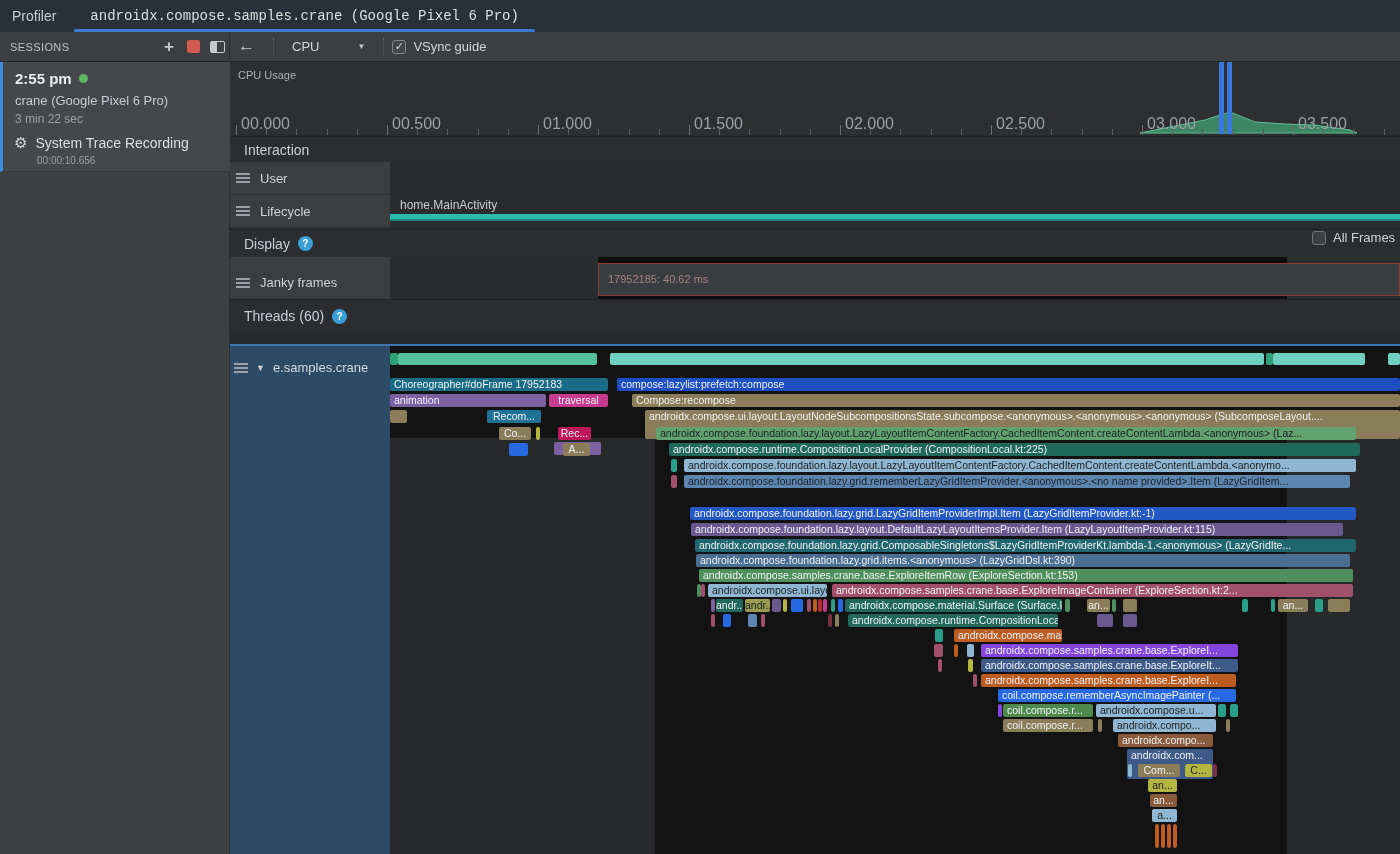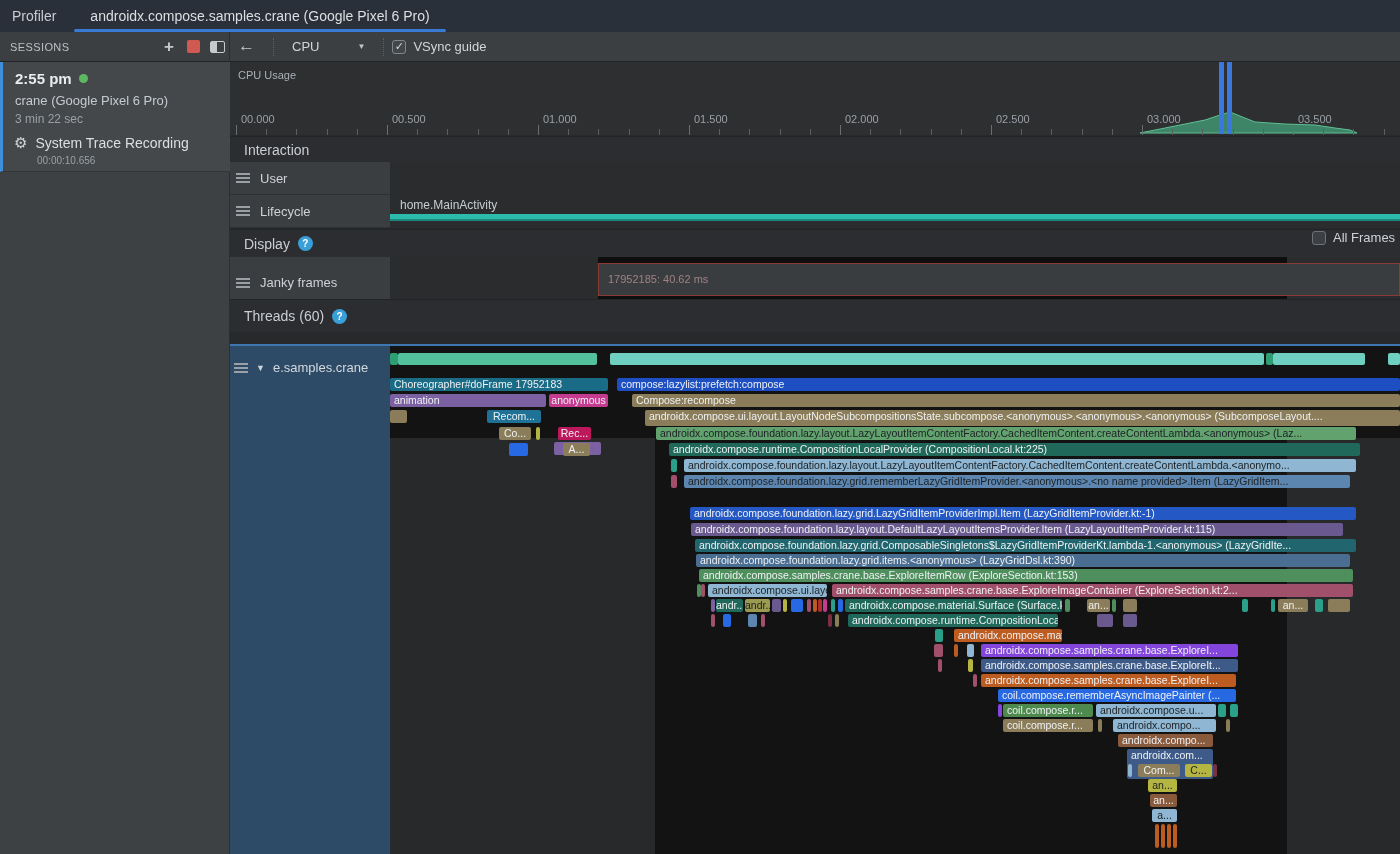--- a/index.html
+++ b/index.html
@@ -5,21 +5,21 @@
   * { margin:0; padding:0; box-sizing:border-box; }
   html,body { width:1400px; height:854px; overflow:hidden; background:#28292b;
               font-family:"Liberation Sans", sans-serif; }
   #app { position:relative; width:1400px; height:854px; background:#28292b; }
 
   
   #tabbar { position:absolute; left:0; top:0; width:1400px; height:32px; background:#2a303a;
             display:flex; align-items:center; }
   #tabbar .profiler { color:#c9cdd2; font-size:14px; padding:0 18px 0 12px; }
   #tab-session { position:relative; height:32px; display:flex; align-items:center;
-                 padding:0 16px; color:#dcdfe2; font-size:14px; }
+                 padding:0 16px; color:#dcdfe2; font-size:14px;font-family:Liberation Mono, monospace; }
   #tab-underline { position:absolute; left:0; right:0; bottom:0; height:3px; background:#3a79d4; border-radius:2px; }
 
   
   #toolbar { position:absolute; left:0; top:32px; width:1400px; height:30px; background:#3c3f41;
              border-bottom:1px solid #222426; display:flex; align-items:center; }
   #sessions-head { width:230px; height:30px; display:flex; align-items:center; border-right:1px solid #2c2e30; }
   #sessions-head .t { color:#bcc0c5; font-size:11px; letter-spacing:.4px; padding-left:10px; flex:1; }
   .tbtn { display:flex; align-items:center; justify-content:center; width:24px; height:24px; cursor:pointer; }
   .plus { color:#c6cacd; font-size:17px; font-weight:bold; }
   .stopsq { width:13px; height:13px; background:#d05a52; border-radius:2px; }
@@ -61,21 +61,21 @@
   .track { position:absolute; left:160px; width:1010px; background:#2a2c2e; overflow:hidden; }
 
   
   #cpu-strip { position:absolute; left:0; top:0; width:1170px; height:73px; background:#2d2f31; overflow:hidden; }
   #cpu-label { position:absolute; left:8px; top:7px; color:#aab0b5; font-size:11px; }
   #cpu-svg { position:absolute; left:0; top:0; }
   .vsync { position:absolute; top:0; width:5px; height:72px; background:#3a78e0; }
   #time-axis { position:absolute; left:0; top:50px; width:1170px; height:23px; }
   .tick { position:absolute; bottom:0; width:1px; height:6px; background:#5a5e62; }
   .tick.mj { height:10px; background:#6a6e72; }
-  .ticklbl { position:absolute; bottom:10px; color:#9aa0a6; font-size:11px; }
+  .ticklbl { position:absolute; bottom:2px; color:#9aa0a6; font-size:16px; }
 
   
   #hdr-interaction { top:74px; height:26px; }
   #row-user  { top:100px; height:33px; }
   #row-lifecycle { top:133px; height:33px; }
   #track-user { top:100px; height:33px; }
   #track-lifecycle { top:133px; height:33px; }
   #lifecycle-event { position:absolute; left:10px; top:3px; color:#c8ccd0; font-size:12px; }
   #lifecycle-bar { position:absolute; left:0; top:19px; width:1010px; height:7px; background:#2dbcab;
                    border-bottom:2px solid #1a8a7c; }
@@ -272,26 +272,26 @@
       <div class="blackband" style="left:265px;top:92px;width:632px;height:416px;"></div>
     <div class="span" style="left: 0px; top: 7px; width: 8px; height: 12px; background: rgb(46, 158, 117); line-height: 12px;"></div>
         <div class="span" style="left: 8px; top: 7px; width: 199px; height: 12px; background: rgb(83, 194, 156); line-height: 12px;"></div>
         <div class="span" style="left: 220px; top: 7px; width: 654px; height: 12px; background: rgb(111, 207, 192); line-height: 12px;"></div>
         <div class="span" style="left: 876px; top: 7px; width: 7px; height: 12px; background: rgb(46, 158, 117); line-height: 12px;"></div>
         <div class="span" style="left: 883px; top: 7px; width: 92px; height: 12px; background: rgb(111, 207, 192); line-height: 12px;"></div>
         <div class="span" style="left: 998px; top: 7px; width: 12px; height: 12px; background: rgb(111, 207, 192); line-height: 12px;"></div>
         <div class="span" style="left: 0px; top: 32px; width: 218px; height: 13px; background: rgb(26, 107, 133); line-height: 13px;">Choreographer#doFrame 17952183</div>
         <div class="span" style="left: 227px; top: 32px; width: 783px; height: 13px; background: rgb(30, 79, 194); line-height: 13px;">compose:lazylist:prefetch:compose</div>
         <div class="span" style="left: 0px; top: 48px; width: 156px; height: 13px; background: rgb(123, 96, 162); line-height: 13px;">animation</div>
-        <div class="span c" style="left: 159px; top: 48px; width: 59px; height: 13px; background: rgb(196, 59, 144); line-height: 13px;">anonymous</div>
+        <div class="span c" style="left: 159px; top: 48px; width: 59px; height: 13px; background: rgb(196, 59, 144); line-height: 13px;">traversal</div>
         <div class="span" style="left: 242px; top: 48px; width: 768px; height: 13px; background: rgb(139, 125, 89); line-height: 13px;">Compose:recompose</div>
         <div class="span" style="left: 0px; top: 64px; width: 17px; height: 13px; background: rgb(139, 125, 89); line-height: 13px;"></div>
         <div class="span c" style="left: 97px; top: 64px; width: 54px; height: 13px; background: rgb(31, 114, 150); line-height: 13px;">Recom...</div>
         <div class="span c" style="left: 164px; top: 64px; width: 47px; height: 13px; background: rgb(123, 96, 162); line-height: 13px; margin-top: 32px;">draw</div>
-        <div class="span" style="left: 255px; top: 64px; width: 755px; height: 16px; background: rgb(139, 125, 89); line-height: 13px;">androidx.compose.ui.layout.LayoutNodeSubcompositionsState.subcompose.&lt;anonymous&gt;.&lt;anonymous&gt;.&lt;anonymous&gt; (SubcomposeLayout....</div>
+        <div class="span" style="left: 255px; top: 64px; width: 755px; height: 29px; background: rgb(139, 125, 89); line-height: 13px;">androidx.compose.ui.layout.LayoutNodeSubcompositionsState.subcompose.&lt;anonymous&gt;.&lt;anonymous&gt;.&lt;anonymous&gt; (SubcomposeLayout....</div>
         <div class="span c" style="left: 109px; top: 81px; width: 32px; height: 13px; background: rgb(139, 125, 89); line-height: 13px;">Co...</div>
         <div class="span" style="left: 146px; top: 81px; width: 3px; height: 13px; background: rgb(181, 181, 66); line-height: 13px;"></div>
         <div class="span c" style="left: 168px; top: 81px; width: 33px; height: 13px; background: #be185d; line-height: 13px;">Rec...</div>
         <div class="span d" style="left: 266px; top: 81px; width: 700px; height: 13px; background: rgb(97, 162, 110); line-height: 13px;">androidx.compose.foundation.lazy.layout.LazyLayoutItemContentFactory.CachedItemContent.createContentLambda.&lt;anonymous&gt; (Laz...</div>
         <div class="span" style="left: 119px; top: 97px; width: 19px; height: 13px; background: rgb(39, 104, 227); line-height: 13px;"></div>
         <div class="span c" style="left: 173px; top: 97px; width: 27px; height: 13px; background: rgb(139, 125, 89); line-height: 13px;">A...</div>
         <div class="span" style="left: 279px; top: 97px; width: 691px; height: 13px; background: rgb(32, 105, 90); line-height: 13px;">androidx.compose.runtime.CompositionLocalProvider (CompositionLocal.kt:225)</div>
         <div class="span" style="left: 281px; top: 113px; width: 6px; height: 13px; background: rgb(42, 160, 138); line-height: 13px;"></div>
         <div class="span d" style="left: 294px; top: 113px; width: 672px; height: 13px; background: rgb(143, 182, 210); line-height: 13px;">androidx.compose.foundation.lazy.layout.LazyLayoutItemContentFactory.CachedItemContent.createContentLambda.&lt;anonymo...</div>
         <div class="span" style="left: 281px; top: 129px; width: 6px; height: 13px; background: rgb(160, 80, 106); line-height: 13px;"></div>

